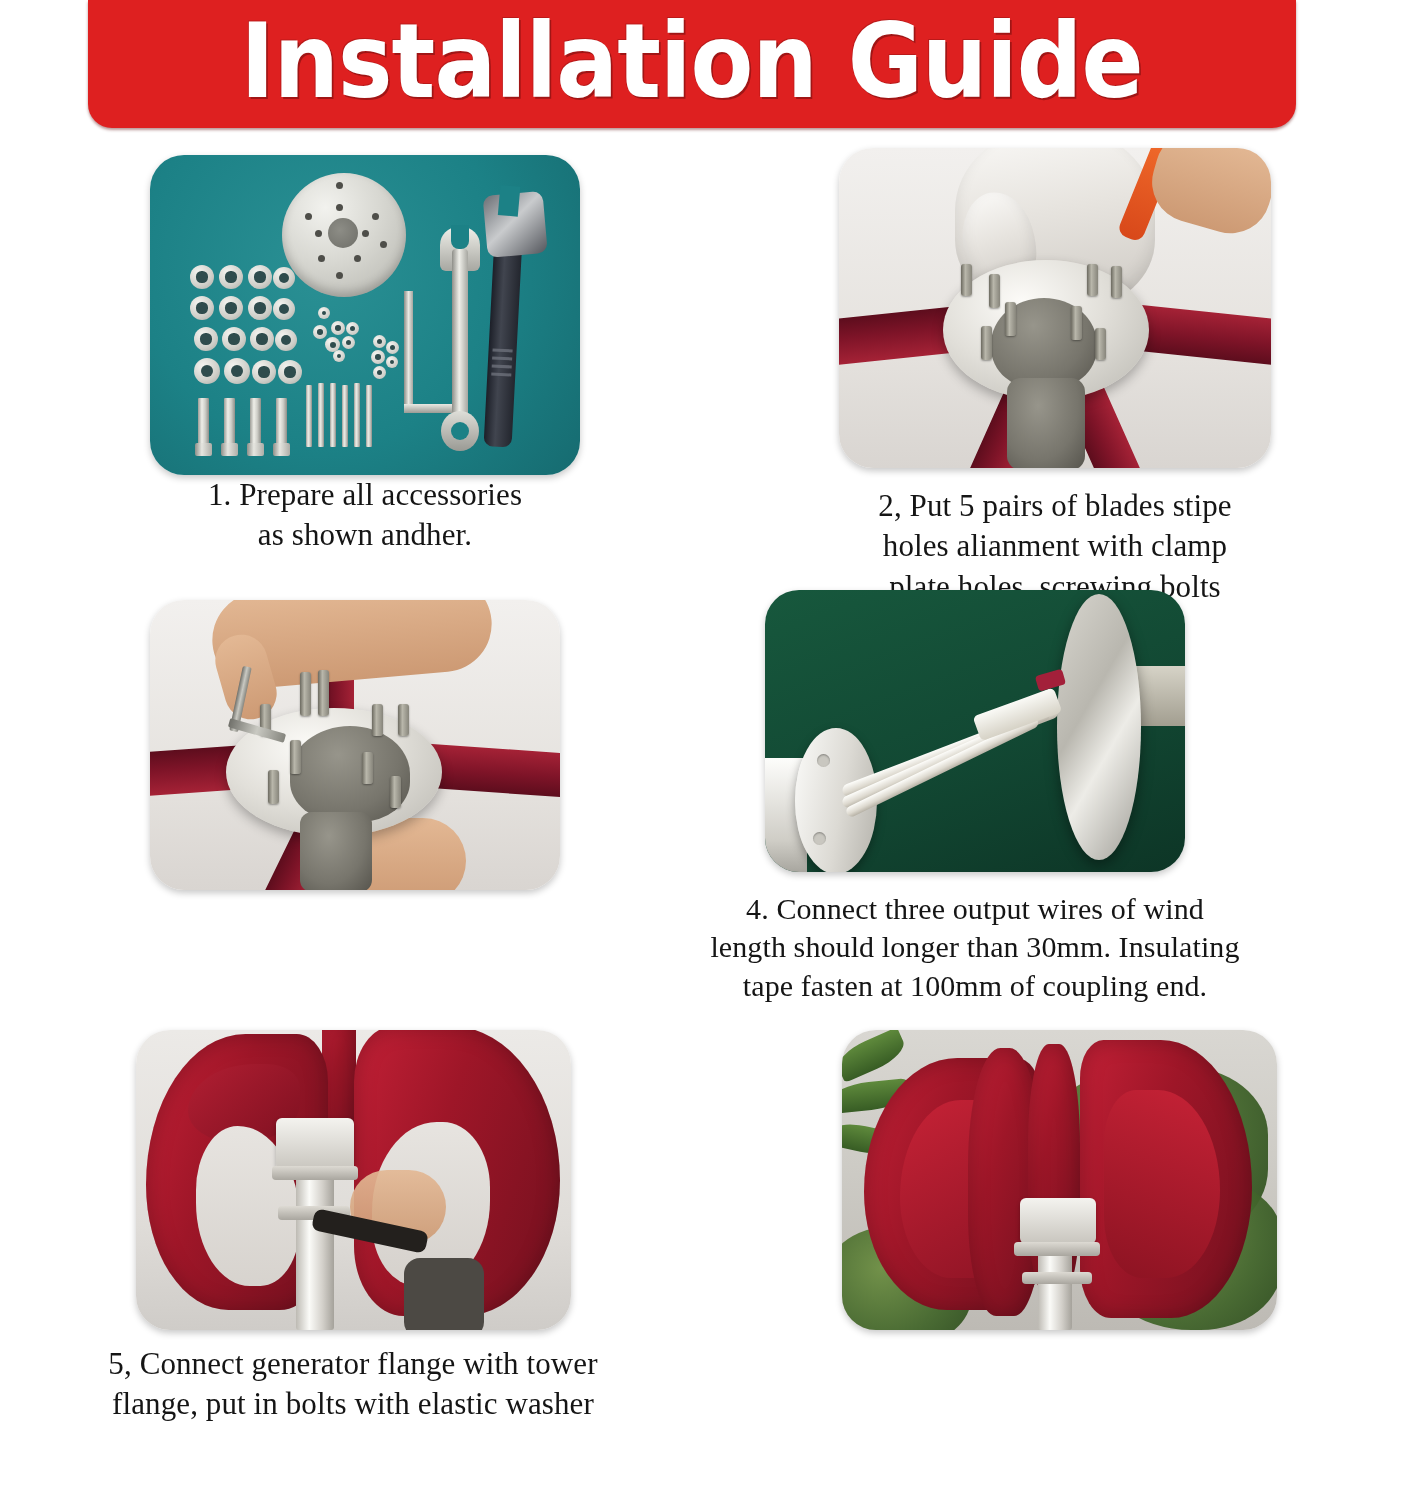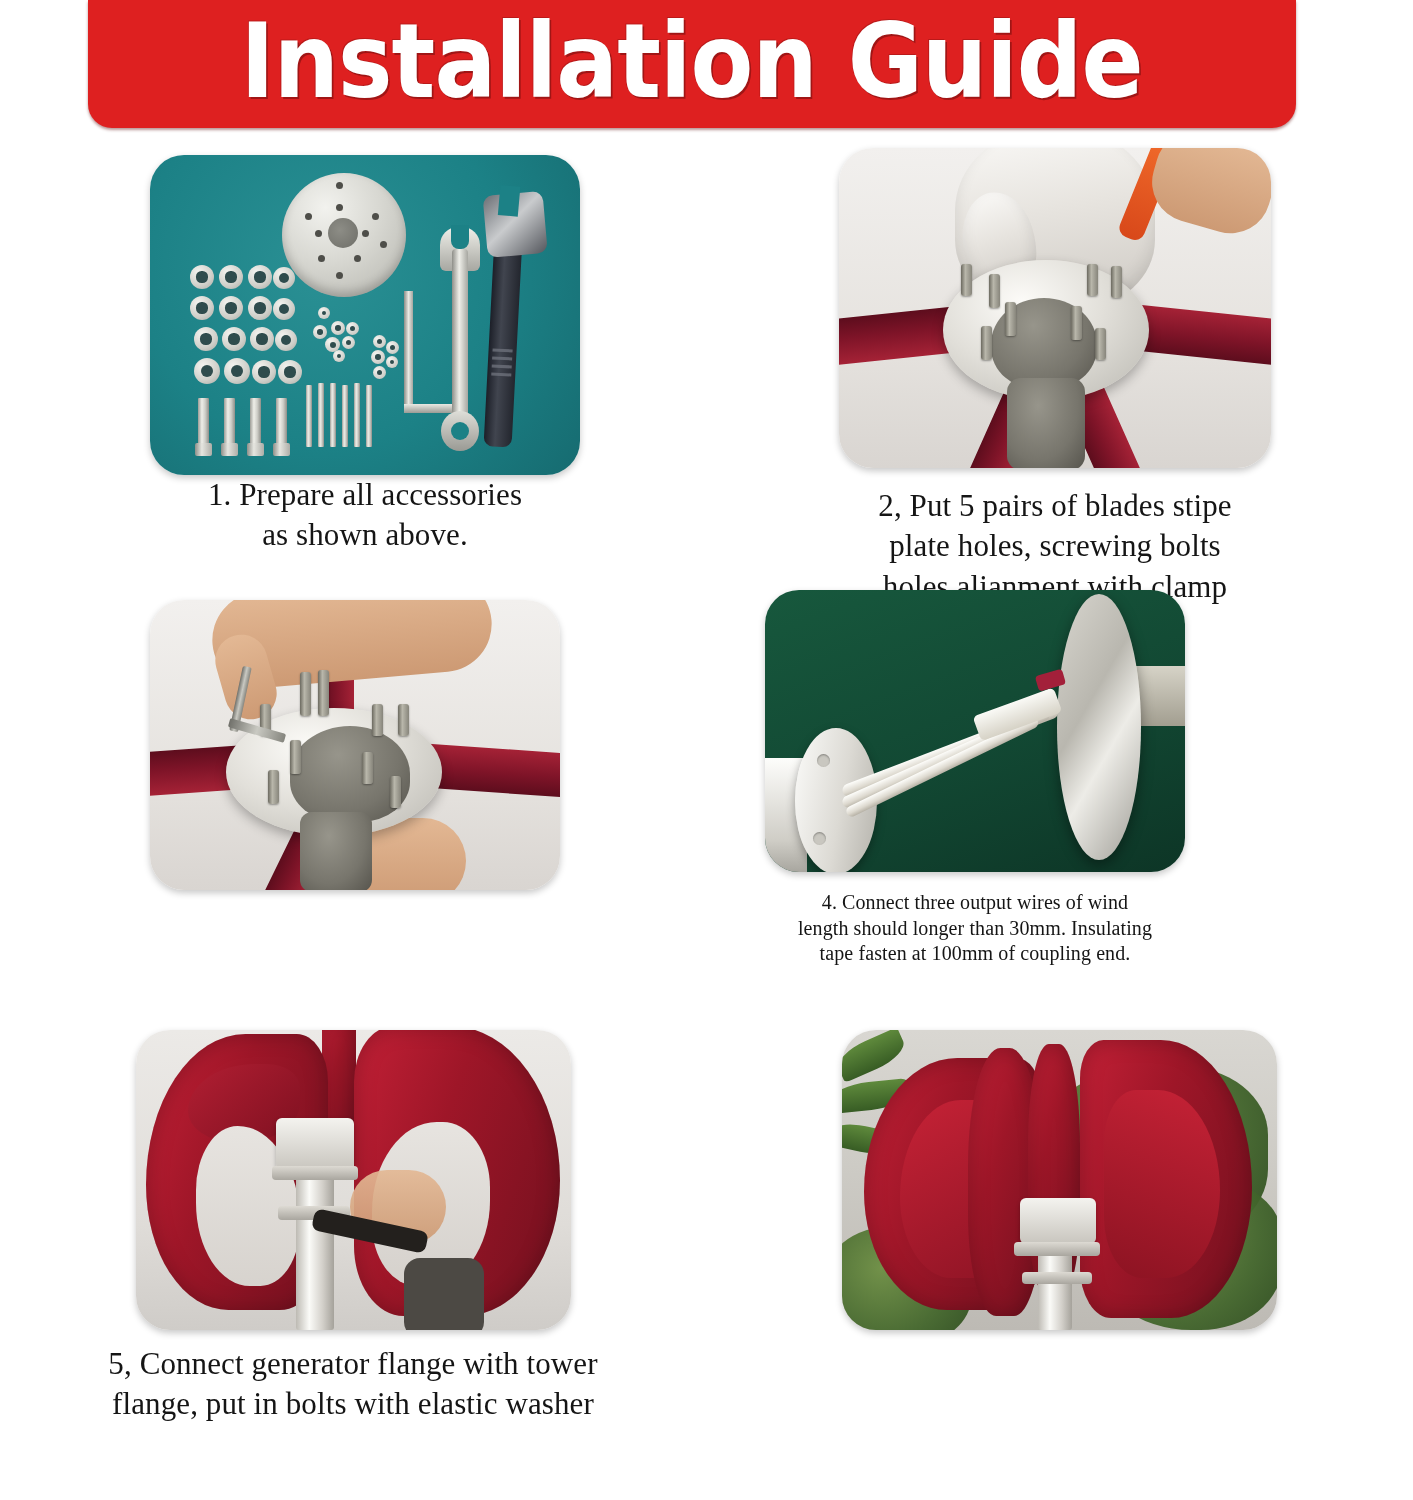--- a/index.html
+++ b/index.html
@@ -41,21 +41,21 @@
     box-shadow:0 3px 7px rgba(0,0,0,.22);
   }
   .caption{
     font-family:"Liberation Serif", serif;
     color:#151515;
     text-align:center;
     font-size:31px;
     line-height:1.30;
     letter-spacing:.1px;
   }
-  .caption.wide{font-size:20px;line-height:1.28;}
+  .caption.wide{font-size:30px;line-height:1.28;}
   
   .fill{position:absolute;inset:0;}
   
   .teal{background:radial-gradient(circle at 40% 35%, #2a9094 0%, #1c8186 55%, #166b70 100%);}
   .plate{
     position:absolute;border-radius:50%;
     background:radial-gradient(circle at 35% 28%, #f2f2ee 0%, #d8d8d2 45%, #b3b3ac 100%);
     box-shadow:inset 0 -5px 10px rgba(0,0,0,.2);
   }
   .plate .hub{
@@ -268,21 +268,21 @@
         <span class="jaw"></span>
         <span class="knurl" style="top:150px;"></span>
         <span class="knurl" style="top:158px;"></span>
         <span class="knurl" style="top:166px;"></span>
         <span class="knurl" style="top:174px;"></span>
       </div>
     </div>
 
     <div class="caption" style="">
       <div>1. Prepare all accessories</div>
-      <div>as shown above.</div>
+      <div>as shown andher.</div>
     </div>
   </div>
 
   <div class="cell" style="left:820px;top:20px;width:470px;">
     <div class="photo" style="width:432px;height:320px;margin:0 auto;">
       <div class="fill scene-white"></div>
 
       <div class="blade-arm" style="left:216px;top:148px;width:230px;height:46px;transform:rotate(174deg);"></div>
       <div class="blade-arm" style="left:216px;top:148px;width:230px;height:46px;transform:rotate(6deg);"></div>
       <div class="blade-arm" style="left:216px;top:160px;width:190px;height:42px;transform:rotate(66deg);"></div>
@@ -302,22 +302,22 @@
       <div class="stud" style="left:272px;top:118px;width:11px;height:32px;"></div>
       <div class="stud" style="left:166px;top:154px;width:11px;height:34px;"></div>
       <div class="stud" style="left:142px;top:178px;width:11px;height:34px;"></div>
       <div class="stud" style="left:232px;top:158px;width:11px;height:34px;"></div>
       <div class="stud" style="left:256px;top:180px;width:11px;height:32px;"></div>
       <div class="clamphub" style="left:168px;top:230px;width:78px;height:92px;border-radius:14px;"></div>
     </div>
 
     <div class="caption" style="margin-top:18px;">
       <div>2, Put 5 pairs of blades stipe</div>
+      <div>holes alianment with clamp</div>
       <div>plate holes, screwing bolts</div>
-      <div>holes alianment with clamp</div>
     </div>
   </div>
 
   <div class="cell" style="left:120px;top:472px;width:470px;">
     <div class="photo" style="width:410px;height:290px;margin:0 auto;">
       <div class="fill scene-white"></div>
       <div class="blade-arm" style="left:196px;top:138px;width:220px;height:44px;transform:rotate(176deg);"></div>
       <div class="blade-arm" style="left:196px;top:138px;width:220px;height:44px;transform:rotate(4deg);"></div>
       <div class="blade-arm" style="left:196px;top:150px;width:170px;height:40px;transform:rotate(64deg);"></div>
       <div class="blade-arm" style="left:196px;top:150px;width:170px;height:40px;transform:rotate(116deg);"></div>

